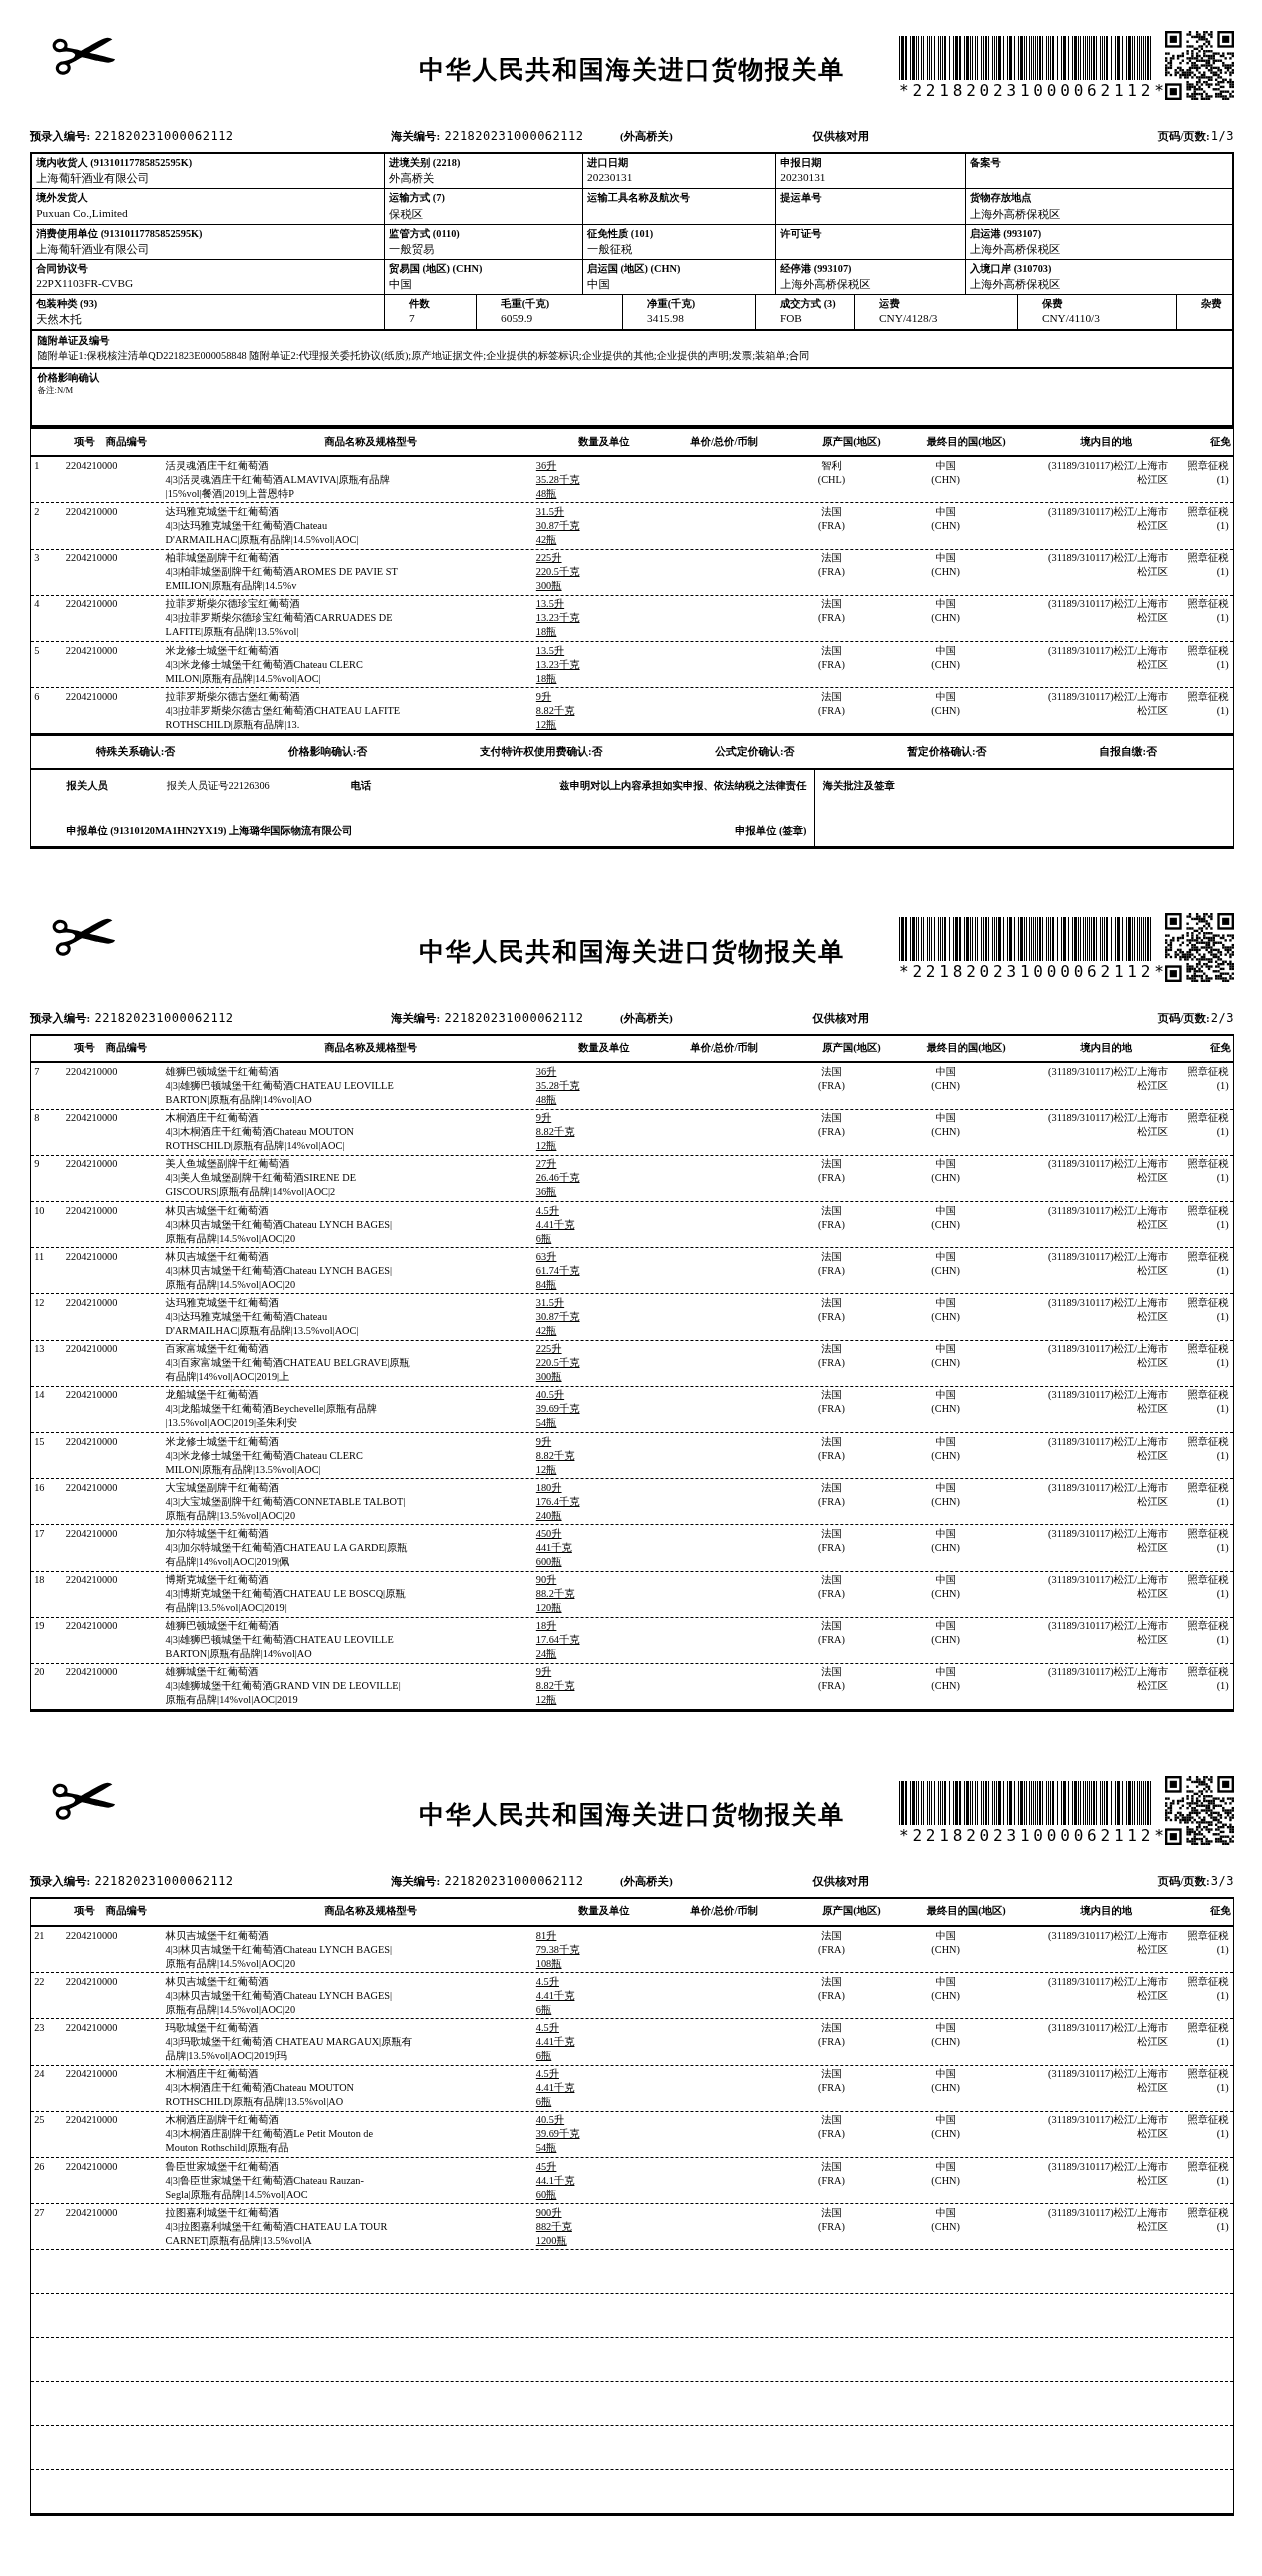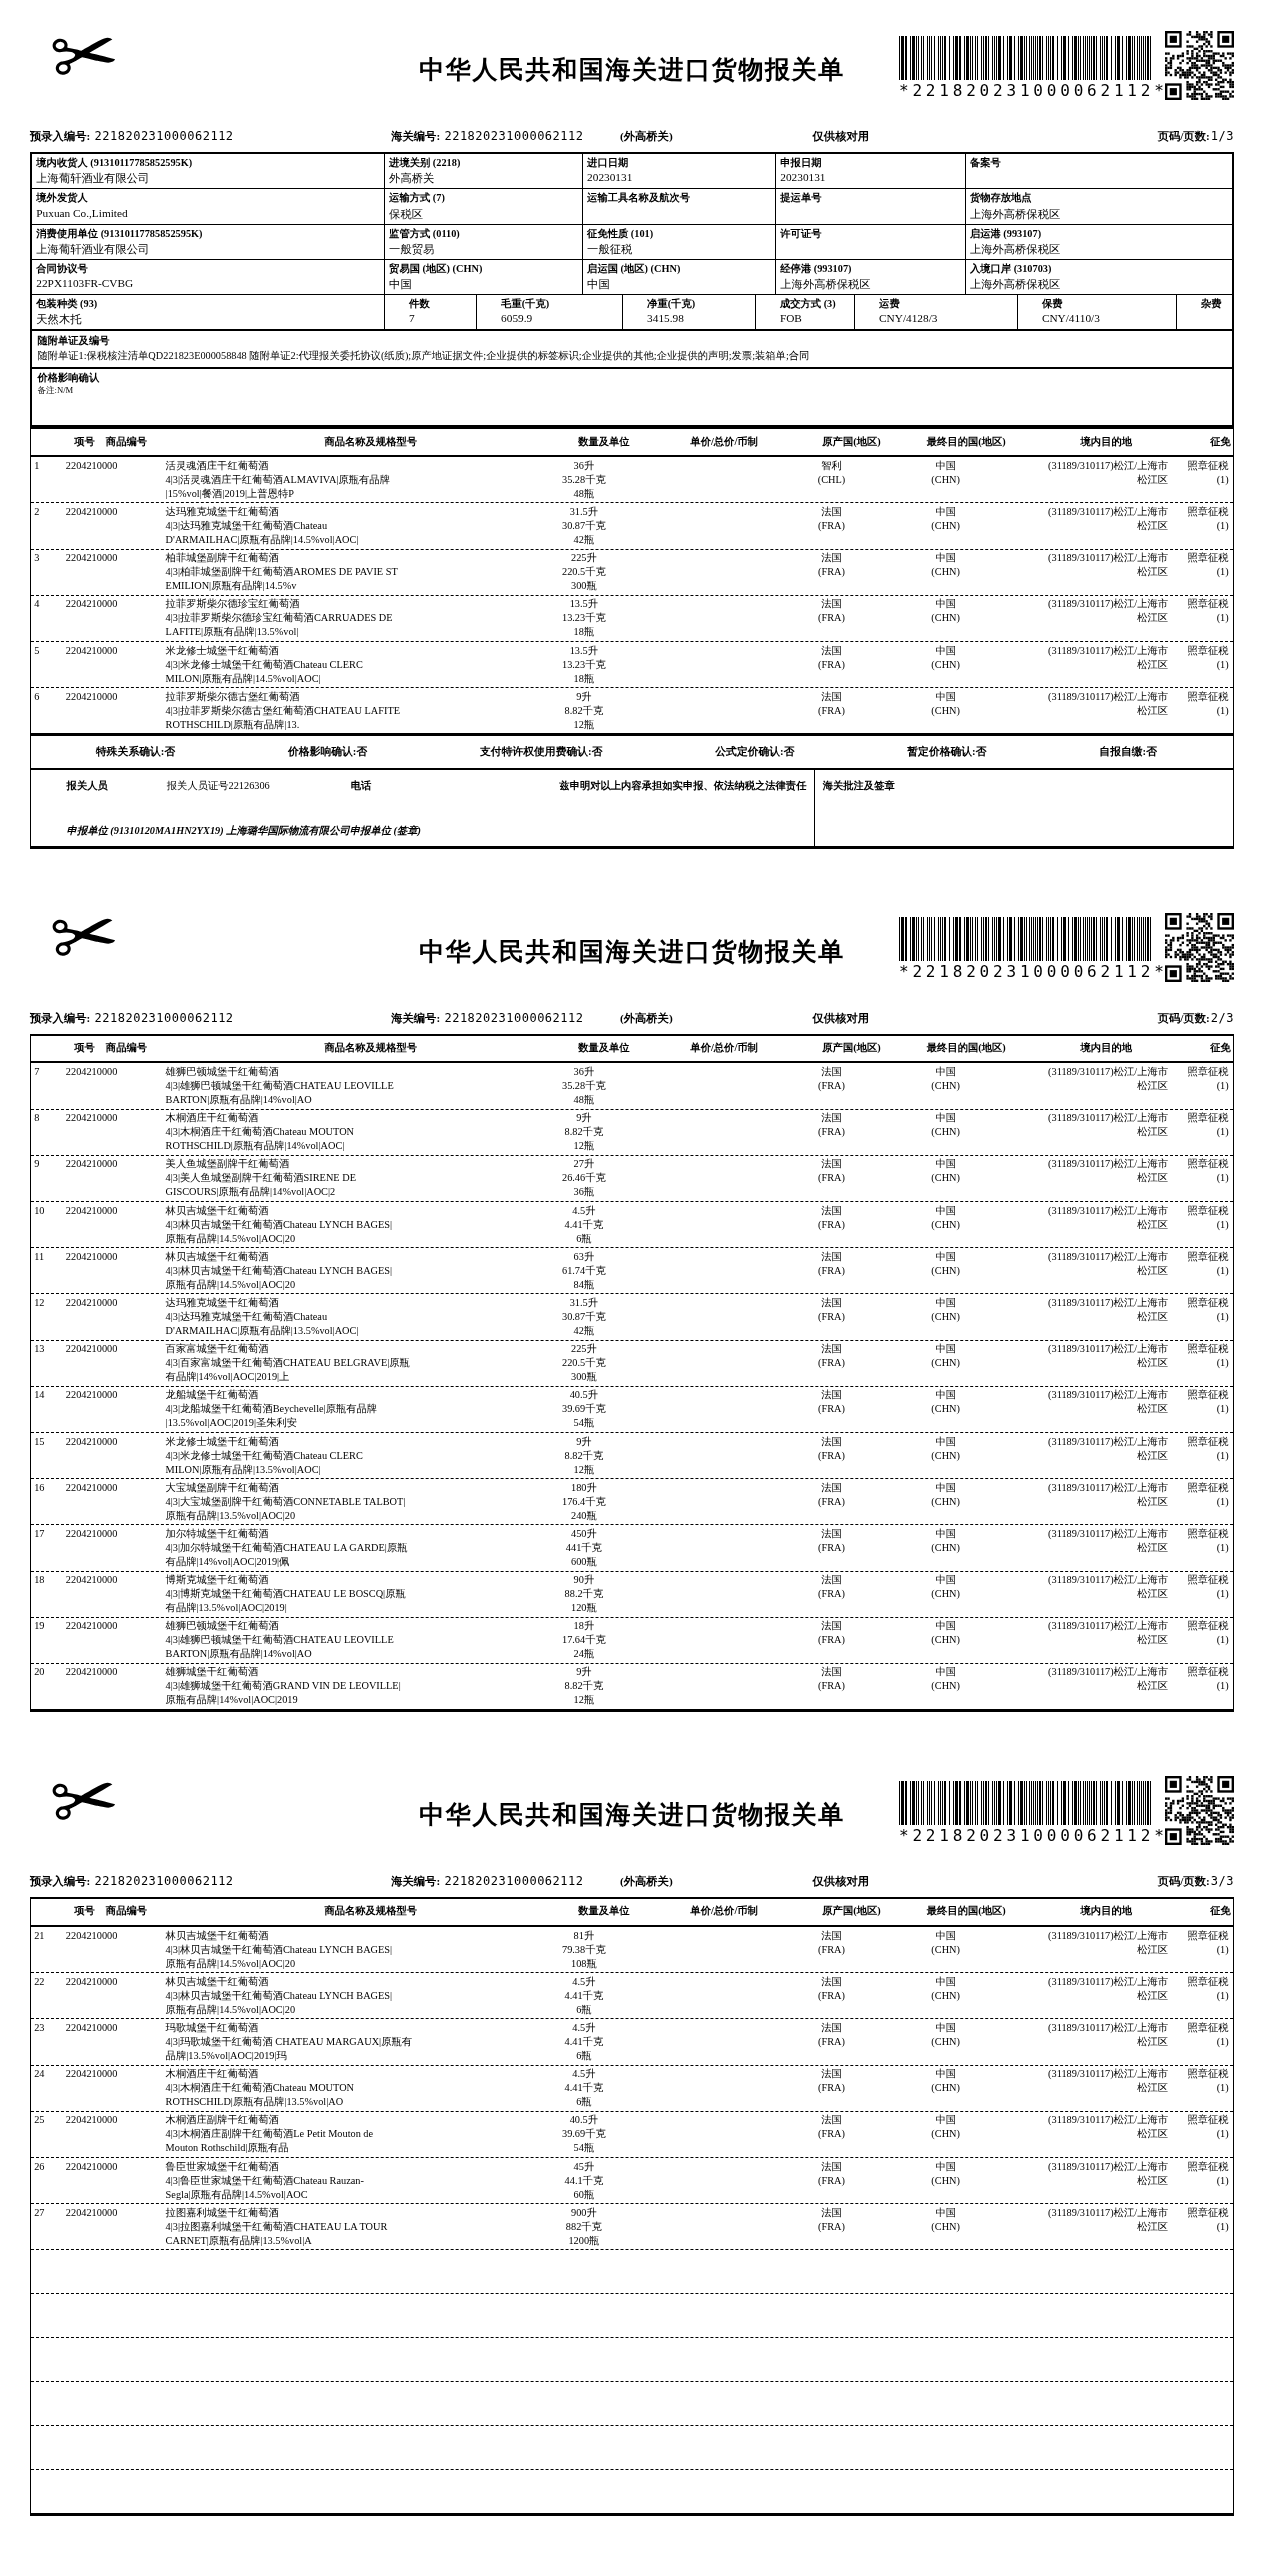--- a/index.html
+++ b/index.html
@@ -38,37 +38,37 @@
   .gtable{border-left:1.6px solid #000;border-right:1.6px solid #000;border-top:2.7px solid #000;border-bottom:3.2px solid #000;
     --cols:2.9% 8.3% 30.8% 8% 12% 9.2% 9.8% 13.6% 5.4%;}
   .ghead{display:grid;grid-template-columns:var(--cols);font-size:10.3px;font-weight:bold;padding:5.4px 0 6.5px;border-bottom:2.2px solid #000;}
   .gh{text-align:center;white-space:nowrap;margin-left:40px;}
   .gh0{text-align:left;padding-left:3.2px;}
   .gh1{text-align:left;}
   .trow{display:grid;grid-template-columns:var(--cols);font-size:10.3px;line-height:14px;padding:1.6px 0;border-bottom:1.1px dashed #000;}
   .gtable .trow:last-of-type{border-bottom:none;}
   .gcell{overflow:visible;white-space:nowrap;}
   .c-no{padding-left:3.2px;}
-  .c-qty{text-align:center;}
+  .c-qty{text-align:left;text-decoration:underline;}
   .c-origin,.c-dest{text-align:center;}
   .c-dom{text-align:right;}
   .c-tax{text-align:right;padding-right:4.3px;}
   .erow{height:43px;border-bottom:1.1px dashed #000;}
   .gtable .erow:last-child{border-bottom:none;}
   
   .confirm{display:flex;justify-content:space-between;align-items:center;border-left:1.6px solid #000;border-right:1.6px solid #000;border-bottom:2.2px solid #000;padding:8.6px 76px 8.6px 65px;font-size:10.8px;font-weight:bold;}
   
   .footer{display:grid;grid-template-columns:64.4% 35.6%;border-left:1.6px solid #000;border-right:1.6px solid #000;border-bottom:3.8px solid #000;min-height:76px;font-size:10.3px;padding-left:28px;}
   .f-left{border-right:1.6px solid #000;padding:9.7px 7.6px 7.6px;display:flex;flex-direction:column;justify-content:space-between;}
   .f-line1{display:flex;align-items:baseline;}
   .f-officer{font-weight:bold;}
   .f-cert{margin-left:59px;}
   .f-phone{margin-left:81px;font-weight:bold;}
   .f-decl{flex:1;text-align:right;font-weight:bold;}
-  .f-line2{display:flex;align-items:baseline;margin-top:14px;font-style:italic;}
+  .f-line2{display:flex;justify-content:space-between;align-items:baseline;margin-top:14px;}
   .f-unit{font-weight:bold;}
   .f-sign{font-weight:bold;}
   .f-right{padding:9.7px 7.6px;font-weight:bold;}
 </style>
 </head>
 <body>
 
 <div class="page" id="p1">
   <div class="doc-header">
     <div class="logo">✂</div>

